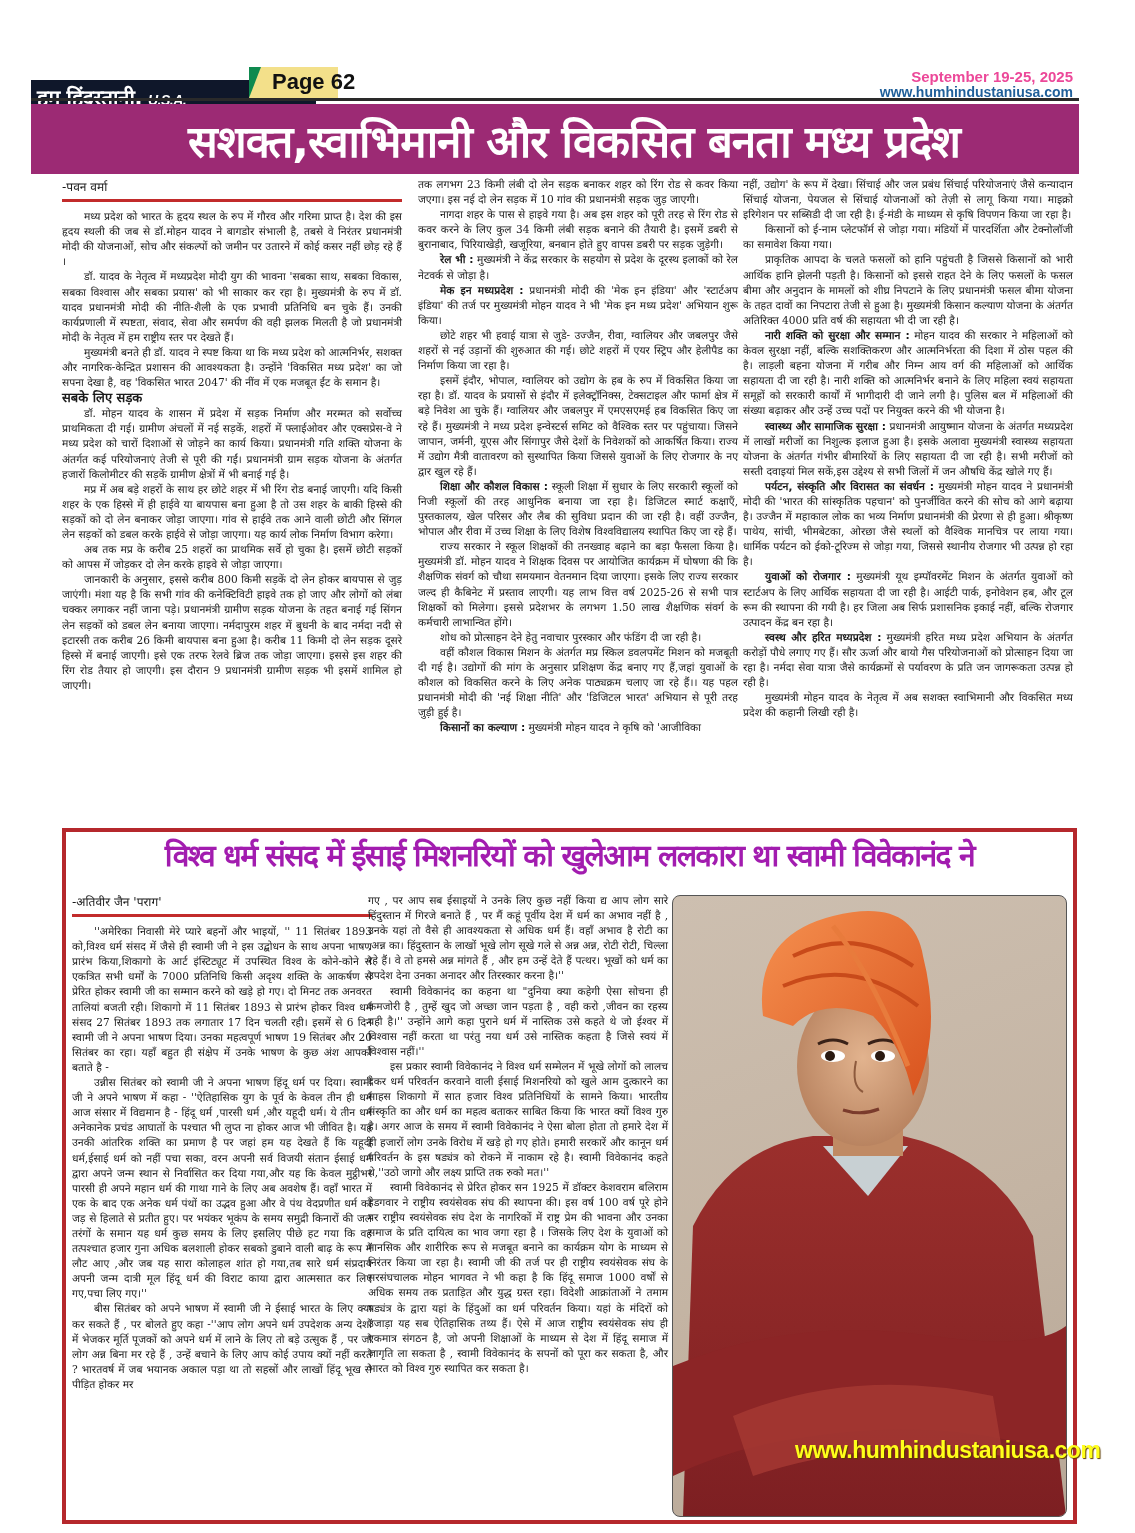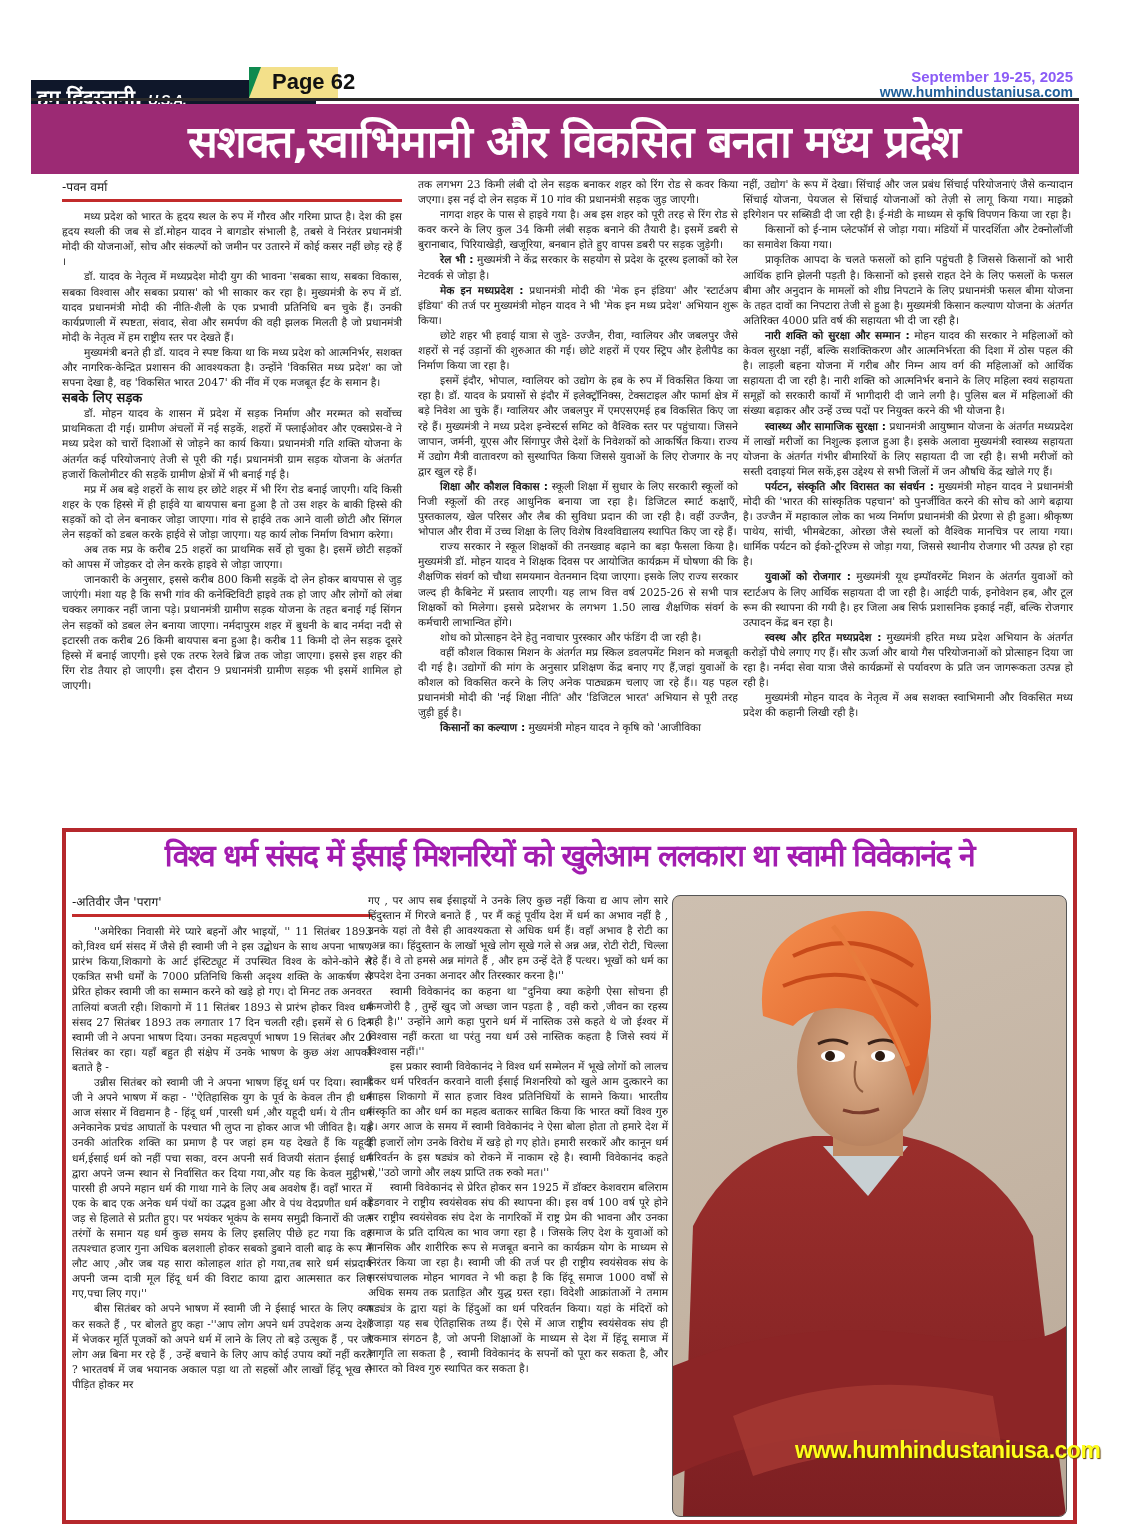--- a/index.html
+++ b/index.html
@@ -8,21 +8,21 @@
   .abs { position: absolute; }
 
   
   #masthead { left: 31px; top: 80px; width: 285px; height: 46px; background: #0f172a; }
   #masthead .name { position: absolute; left: 6px; top: 3px; color: #fff; font-family: "DejaVu Sans", sans-serif;
       font-weight: bold; font-size: 21px; letter-spacing: -0.5px; }
   #masthead .usa { font-family: "Liberation Sans", sans-serif; font-style: italic; font-size: 14px; font-weight: bold; margin-left: 6px; }
   #pagebox { left: 249px; top: 67px; width: 68px; height: 31px; }
   #pagebox svg { position: absolute; left: 0; top: 0; }
   #header-rule { left: 31px; top: 98px; width: 1048px; height: 3px; background: #2a2a2a; }
-  #date { right: 62px; top: 68px; font-family: "Liberation Sans", sans-serif; font-weight: bold; font-size: 15px; color: #8b5cf6; }
+  #date { right: 62px; top: 68px; font-family: "Liberation Sans", sans-serif; font-weight: bold; font-size: 15px; color: #ec4899; }
   #website { right: 62px; top: 84px; font-family: "Liberation Sans", sans-serif; font-weight: bold; font-size: 14px; color: #1f5f9a; }
 
   
   #headline1 { left: 31px; top: 104px; width: 1048px; height: 70px; background: #9c2a74; }
   #headline1 .t { position: absolute; left: 0; right: 0; top: 6px; text-align: center; color: #fff;
       font-family: "DejaVu Sans", sans-serif; font-weight: bold; font-size: 44px; letter-spacing: -1px; white-space: nowrap; padding-left: 38px; }
 
   
   .col { position: absolute; font-size: 10.6px; line-height: 15.1px; text-align: justify; }
   .col p { margin: 0; text-indent: 22px; }

